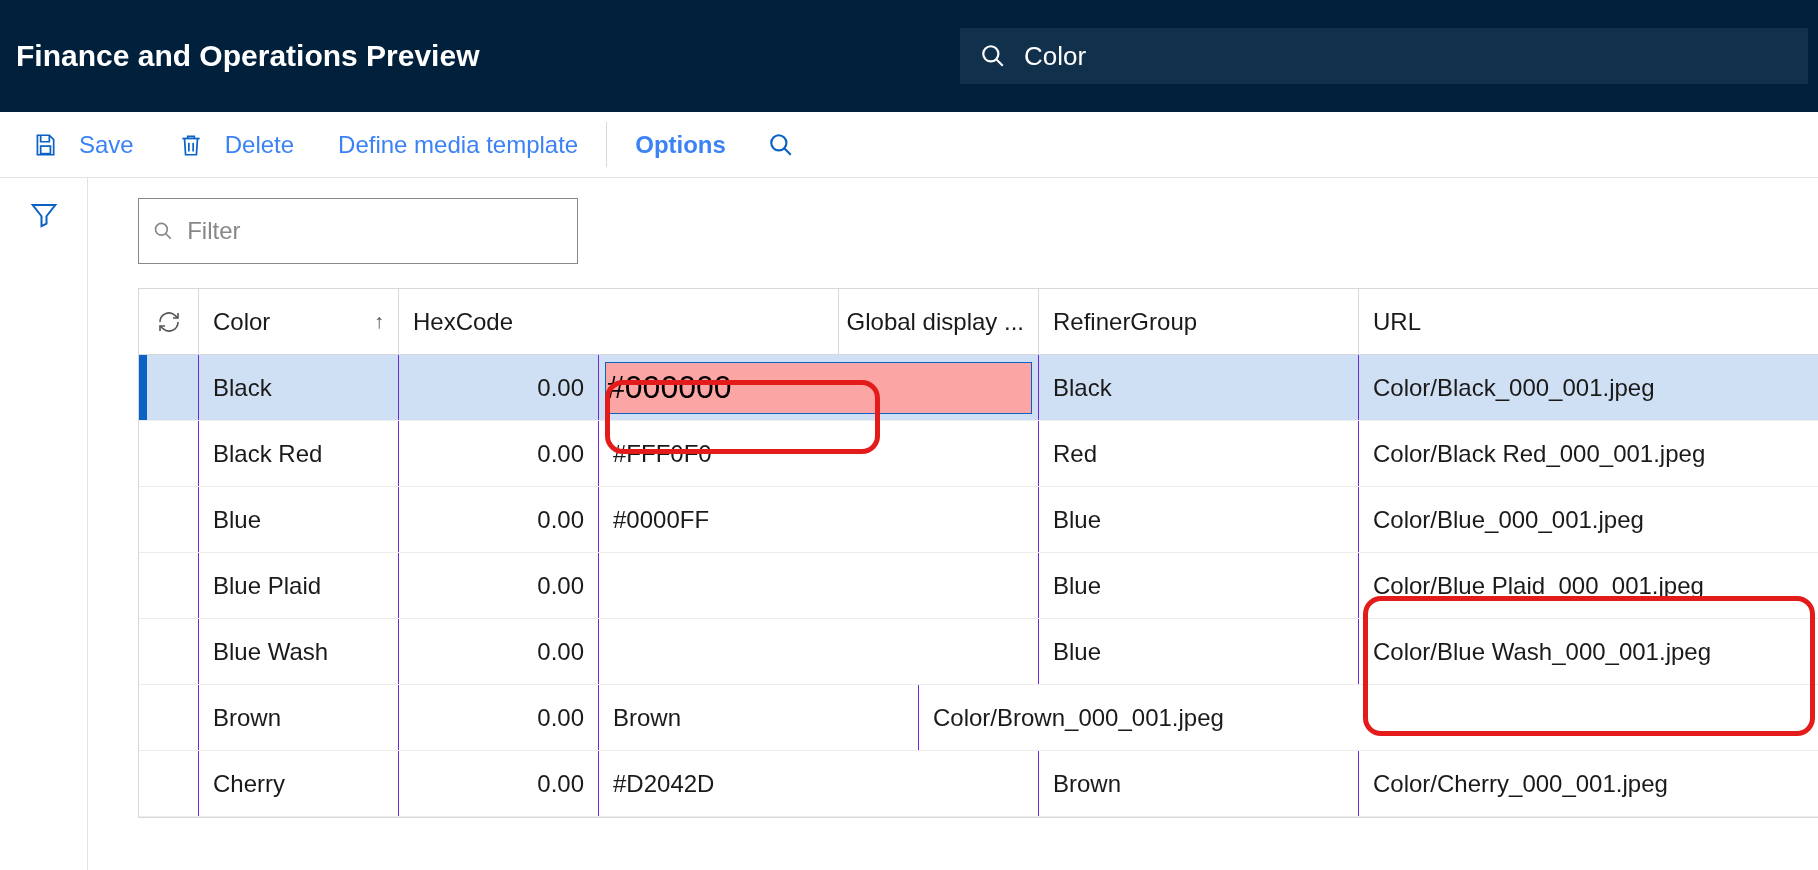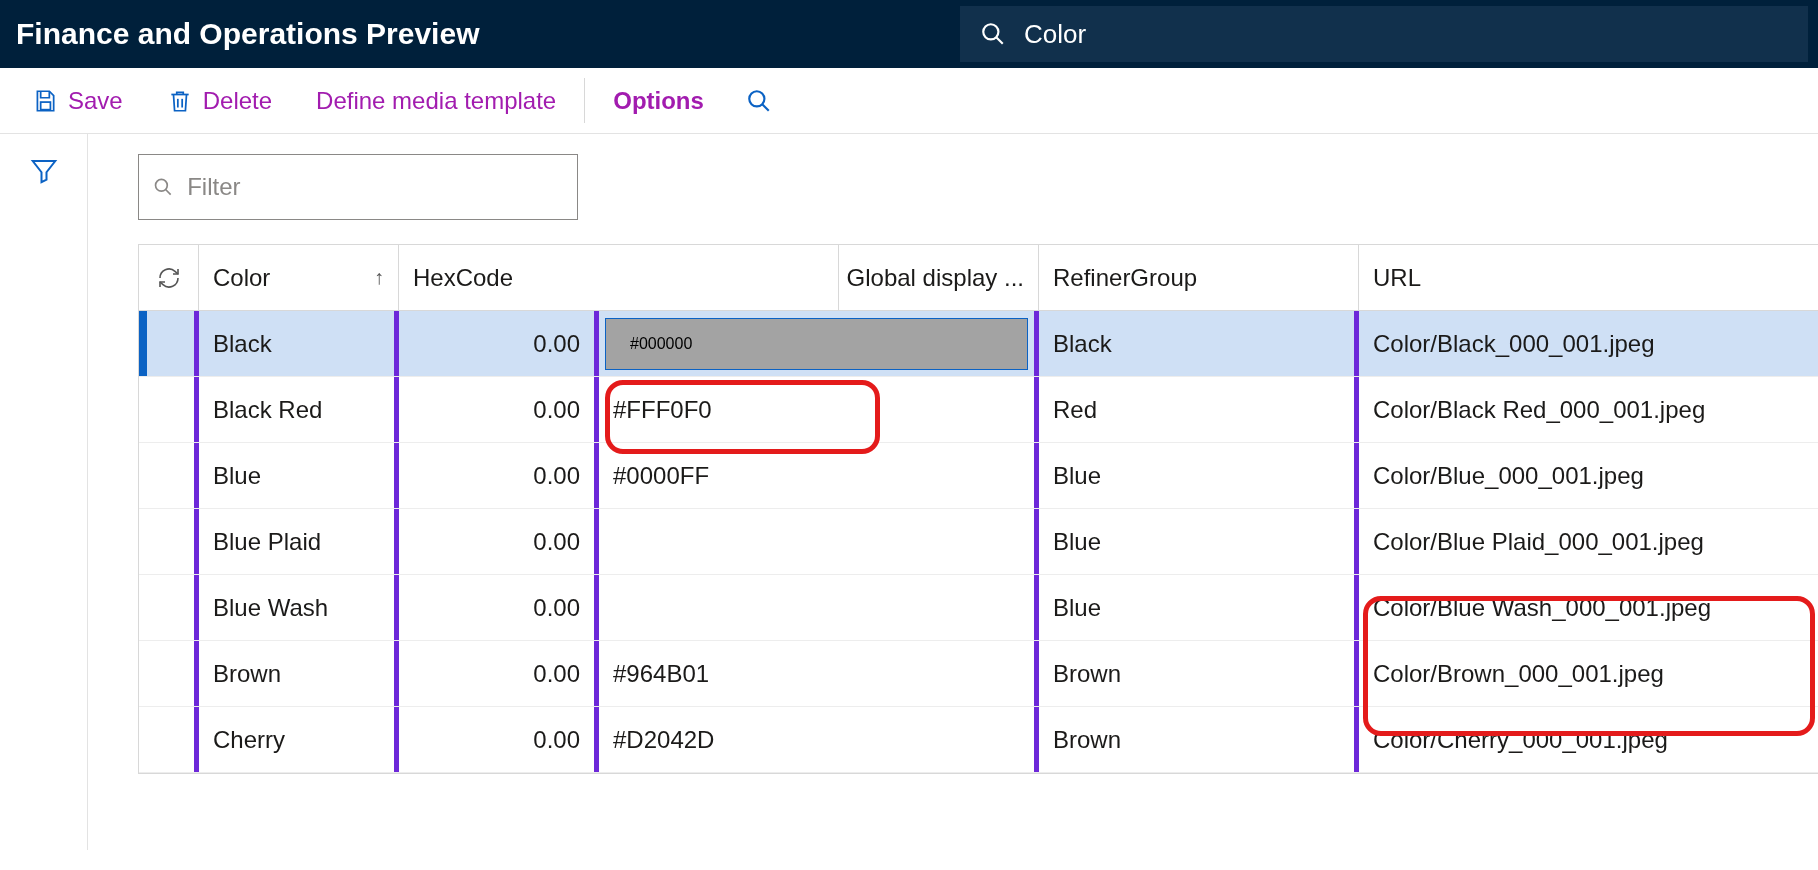--- a/index.html
+++ b/index.html
@@ -10,21 +10,21 @@
     color: #1b1a19;
     background: #ffffff;
     overflow: hidden;
   }
 
   
   .topbar {
     display: flex;
     align-items: center;
     background: #00203b;
-    height: 68px;
+    height: 112px;
     padding: 16px 10px;
     color: #ffffff;
   }
   .app-title {
     font-size: 30px;
     font-weight: 600;
     padding-left: 6px;
     flex: 0 0 auto;
     width: 950px;
   }
@@ -52,25 +52,25 @@
   .actionbar {
     display: flex;
     align-items: stretch;
     height: 66px;
     border-bottom: 1px solid #e3e3e3;
     padding: 0 10px;
   }
   .action-btn {
     display: inline-flex;
     align-items: center;
-    gap: 10px;
+    gap: 21px;
     padding: 0 22px;
     font-size: 24px;
     font-weight: 400;
-    color: #a21caf;
+    color: #3b82f6;
     cursor: pointer;
     border: none;
     background: transparent;
   }
   .action-btn.bold { font-weight: 600; align-items: center; }
   .action-sep {
     width: 1px;
     background: #d8d8d8;
     margin: 10px 6px;
   }
@@ -125,21 +125,21 @@
     width: 100%;
   }
   .grid-header, .grid-row {
     display: flex;
     align-items: stretch;
     min-height: 66px;
   }
   .grid-header { border-bottom: 1px solid #d8d8d8; }
   .grid-row   { border-bottom: 1px solid #ededed; }
   .col {
-    border-right: 5px solid #6d28d9;
+    border-right: 1px solid #6d28d9;
     padding: 0 14px;
     display: flex;
     align-items: center;
     font-size: 24px;
     overflow: hidden;
     white-space: nowrap;
   }
   .grid-header .col {
     font-weight: 400;
     color: #1b1a19;
@@ -155,25 +155,25 @@
   .grid-row.selected { background: #cfe0f5; position: relative; }
   .grid-row.selected::before {
     content: '';
     position: absolute;
     left: 0; top: 0; bottom: 0;
     width: 8px;
     background: #0b62c4;
   }
   .cell-input {
     border: 1px solid #0b62c4;
-    background: #a3a3a3;
+    background: #fca5a5;
     height: 52px;
     width: 100%;
-    font-size: 16px;
-    padding: 0 24px;
+    font-size: 32px;
+    padding: 0 1px;
     outline: none;
   }
   .col.c3.editing { padding: 0 6px; }
 
   .sort-arrow { font-size: 20px; color: #555; }
 
   
   .annot {
     position: absolute;
     border: 5px solid #e41b1b;
@@ -317,21 +317,20 @@
             <div class="col c1">Blue Wash</div>
             <div class="col c2">0.00</div>
             <div class="col c3"></div>
             <div class="col c4">Blue</div>
             <div class="col c5">Color/Blue Wash_000_001.jpeg</div>
           </div>
           <div class="grid-row">
             <div class="col mark"></div>
             <div class="col c1">Brown</div>
             <div class="col c2">0.00</div>
-            <div class="col c3">#964B01</div>
             <div class="col c4">Brown</div>
             <div class="col c5">Color/Brown_000_001.jpeg</div>
           </div>
           <div class="grid-row">
             <div class="col mark"></div>
             <div class="col c1">Cherry</div>
             <div class="col c2">0.00</div>
             <div class="col c3">#D2042D</div>
             <div class="col c4">Brown</div>
             <div class="col c5">Color/Cherry_000_001.jpeg</div>

